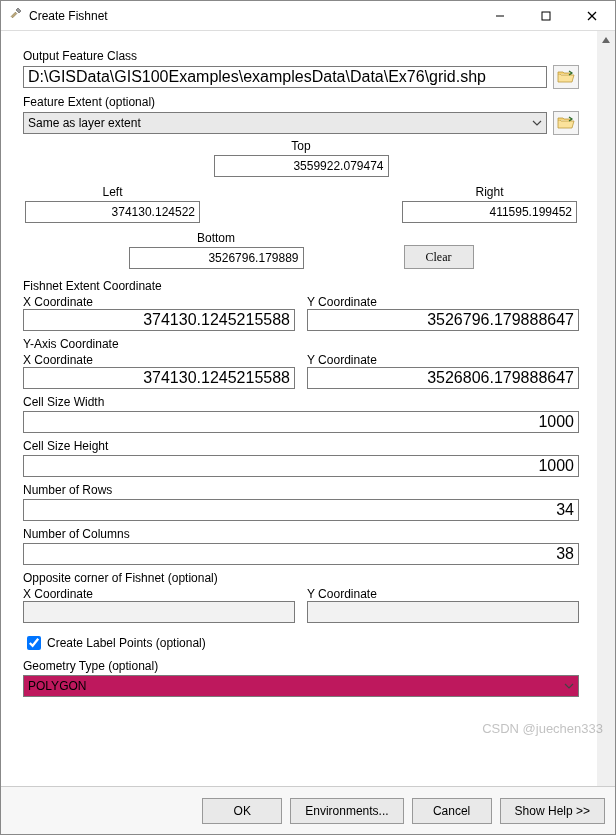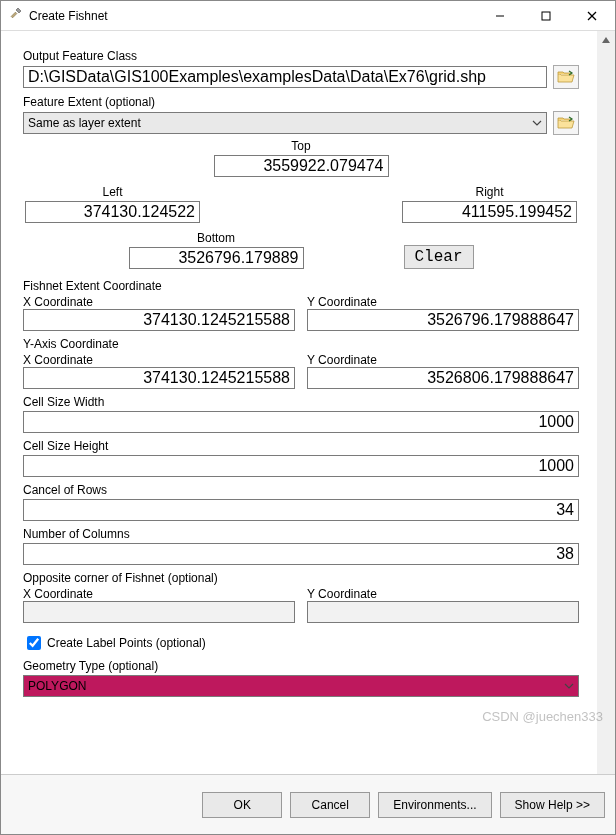--- a/index.html
+++ b/index.html
@@ -84,33 +84,33 @@
     cursor:pointer;
   }
   .folder-icon {
     width:18px; height:14px;
   }
 
   .extent-box { margin-top:4px; }
   .extent-row { display:flex; justify-content:center; align-items:flex-end; gap:0; }
   .extent-col { text-align:center; }
   .extent-col .small-label { margin-bottom:2px; }
-  .extent-input { width:175px; text-align:right; height:22px; border:1px solid #7a7a7a; padding:0 4px; font-family:inherit; font-size:16px; }
+  .extent-input { width:175px; text-align:right; height:22px; border:1px solid #7a7a7a; padding:0 4px; font-family:inherit; font-size:12px; }
   .extent-lr { display:flex; justify-content:space-between; margin-top:8px; padding: 0 2px; }
   .clear-row { display:flex; justify-content:center; gap:100px; align-items:flex-end; margin-top:8px;}
-  .btn-clear { width:70px; height:24px; border:1px solid #999; background:#e9e9e9; cursor:pointer; font-family:Liberation Mono, monospace; font-size:16px;}
+  .btn-clear { width:70px; height:24px; border:1px solid #999; background:#e9e9e9; cursor:pointer; font-family:Liberation Serif, serif; font-size:12px;}
 
   .two-col { display:flex; gap:12px; }
   .two-col > div { flex:1; }
 
   .checkbox-row { display:flex; align-items:center; margin:10px 0 6px 0; }
   .checkbox-row input { width:14px; height:14px; margin-right:6px; }
 
   .button-bar {
-    height: 60px;
+    height: 48px;
     border-top:1px solid #ccc;
     display:flex;
     justify-content:flex-end;
     align-items:center;
     padding: 0 10px;
     gap:8px;
     background:#f7f7f7;
   }
   .dlg-btn {
     height:26px;
@@ -252,21 +252,21 @@
 
     
     <div class="field-label">Cell Size Width</div>
     <input class="textinput right" value="1000" style="">
 
     
     <div class="field-label">Cell Size Height</div>
     <input class="textinput right" value="1000" style="">
 
     
-    <div class="field-label">Cancel of Rows</div>
+    <div class="field-label">Number of Rows</div>
     <input class="textinput right" value="34" style="">
 
     
     <div class="field-label">Number of Columns</div>
     <input class="textinput right" value="38" style="">
 
     
     <div class="field-label">Opposite corner of Fishnet (optional)</div>
     <div class="two-col">
       <div>
@@ -305,16 +305,16 @@
         </svg>
     </div>
     <div class="scroll-track"></div>
   </div>
 
   <div class="watermark">CSDN @juechen333</div>
 </div>
 
 <div class="button-bar">
   <button class="dlg-btn">OK</button>
+  <button class="dlg-btn" style="min-width:110px;">Environments...</button>
   <button class="dlg-btn">Cancel</button>
-  <button class="dlg-btn" style="min-width:110px;">Environments...</button>
   <button class="dlg-btn" style="min-width:100px;">Show Help &gt;&gt;</button>
 </div>
 
 </body></html>

